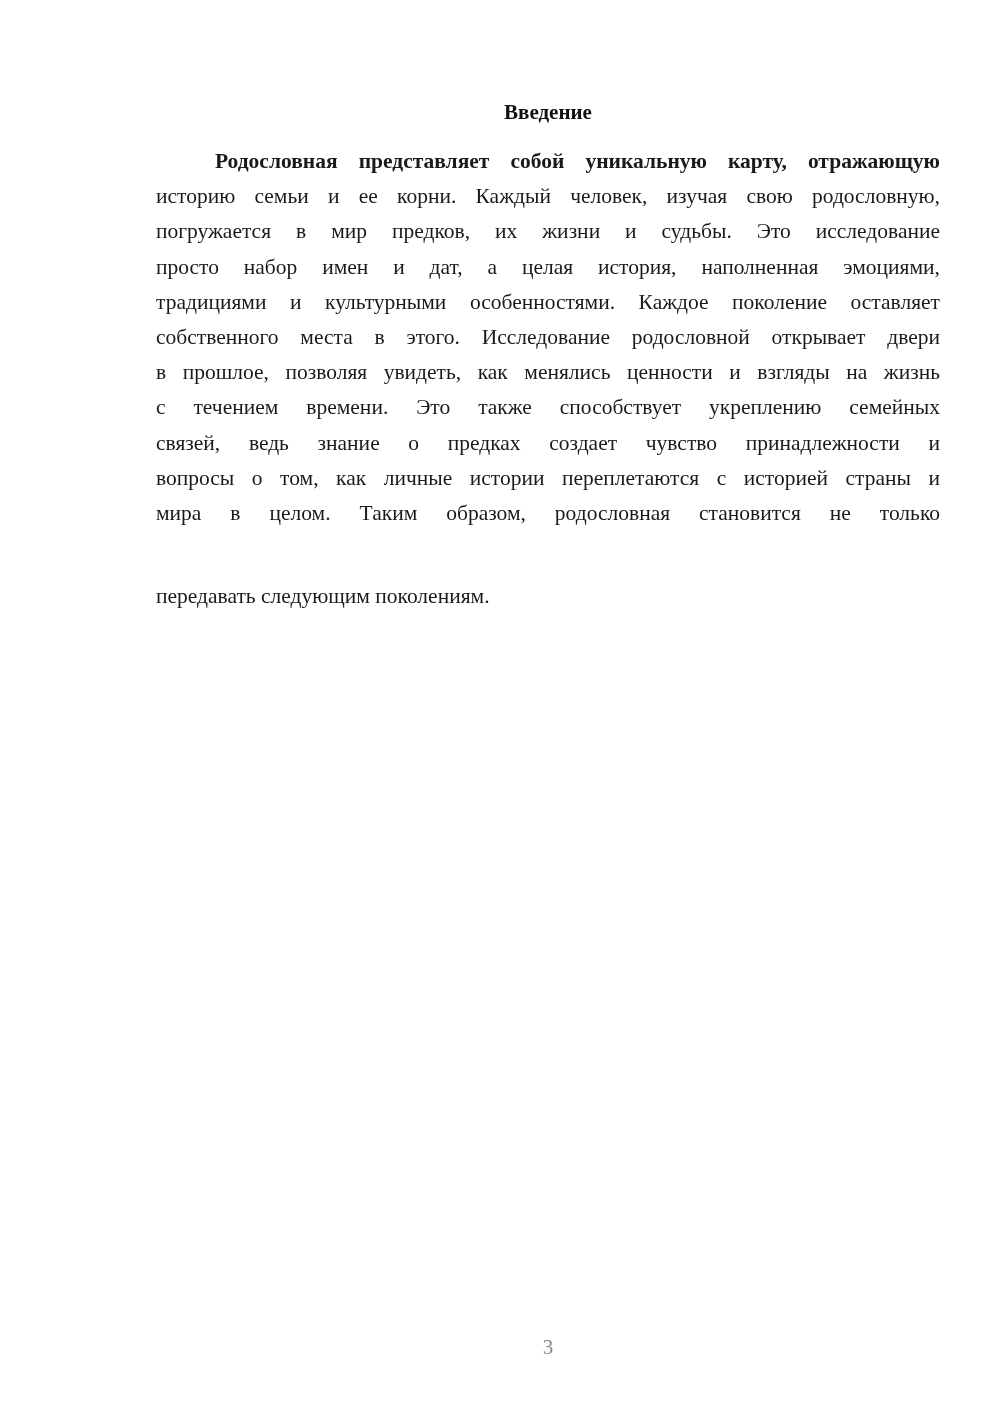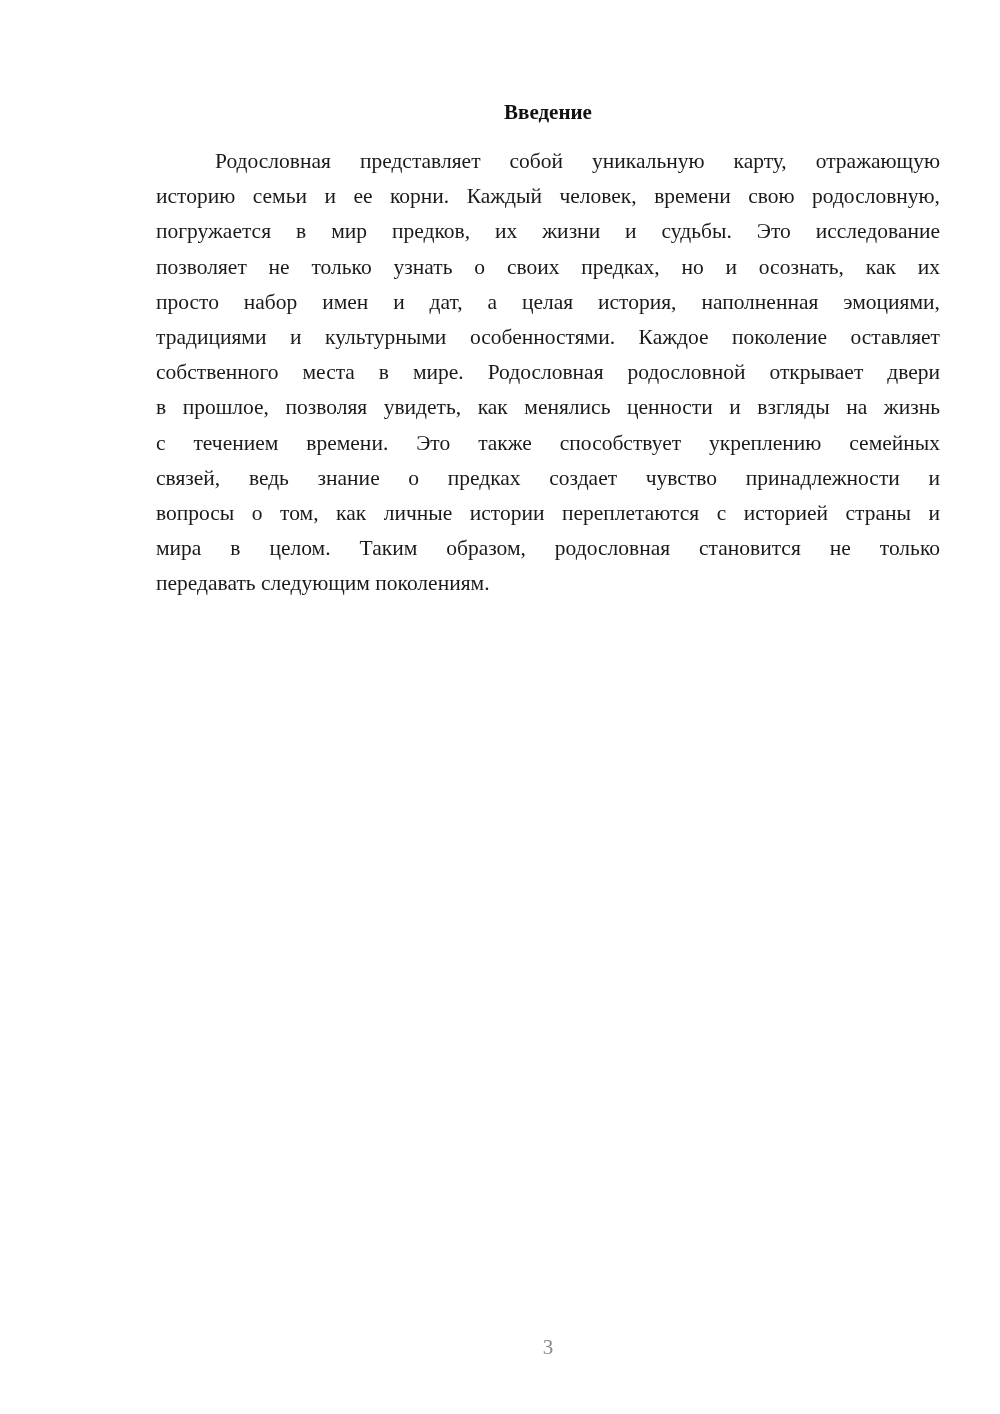--- a/index.html
+++ b/index.html
@@ -43,50 +43,51 @@
     }
     .line {
       display: block;
       height: 35.2px;
       white-space: nowrap;
       text-align: justify;
       text-align-last: justify;
     }
     .line.first {
       padding-left: 59px;
+      font-weight: bold;
     }
     .line.last {
       text-align: left;
       text-align-last: left;
+      margin-top: 48px;
     }
     .page-number {
       position: absolute;
       top: 1333px;
       left: 0;
       width: 1072px;
       text-align: center;
       font-size: 21px;
       line-height: 28px;
       color: #8a8a8a;
     }
   </style>
 </head>
 <body>
 
 <div class="page">
   <div class="heading">Введение</div>
 
   <div class="body-text">
     <span class="line first">Родословная представляет собой уникальную карту, отражающую</span>
-    <span class="line">историю семьи и ее корни. Каждый человек, времени свою родословную,</span>
+    <span class="line">историю семьи и ее корни. Каждый человек, изучая свою родословную,</span>
     <span class="line">погружается в мир предков, их жизни и судьбы. Это исследование</span>
-    <span class="line">позволяет не только узнать о своих предках, но и осознать, как их</span>
     <span class="line">просто набор имен и дат, а целая история, наполненная эмоциями,</span>
     <span class="line">традициями и культурными особенностями. Каждое поколение оставляет</span>
-    <span class="line">собственного места в мире. Родословная родословной открывает двери</span>
+    <span class="line">собственного места в этого. Исследование родословной открывает двери</span>
     <span class="line">в прошлое, позволяя увидеть, как менялись ценности и взгляды на жизнь</span>
     <span class="line">с течением времени. Это также способствует укреплению семейных</span>
     <span class="line">связей, ведь знание о предках создает чувство принадлежности и</span>
     <span class="line">вопросы о том, как личные истории переплетаются с историей страны и</span>
     <span class="line">мира в целом. Таким образом, родословная становится не только</span>
     <span class="line last">передавать следующим поколениям.</span>
   </div>
 
   <div class="page-number">3</div>
 </div>

